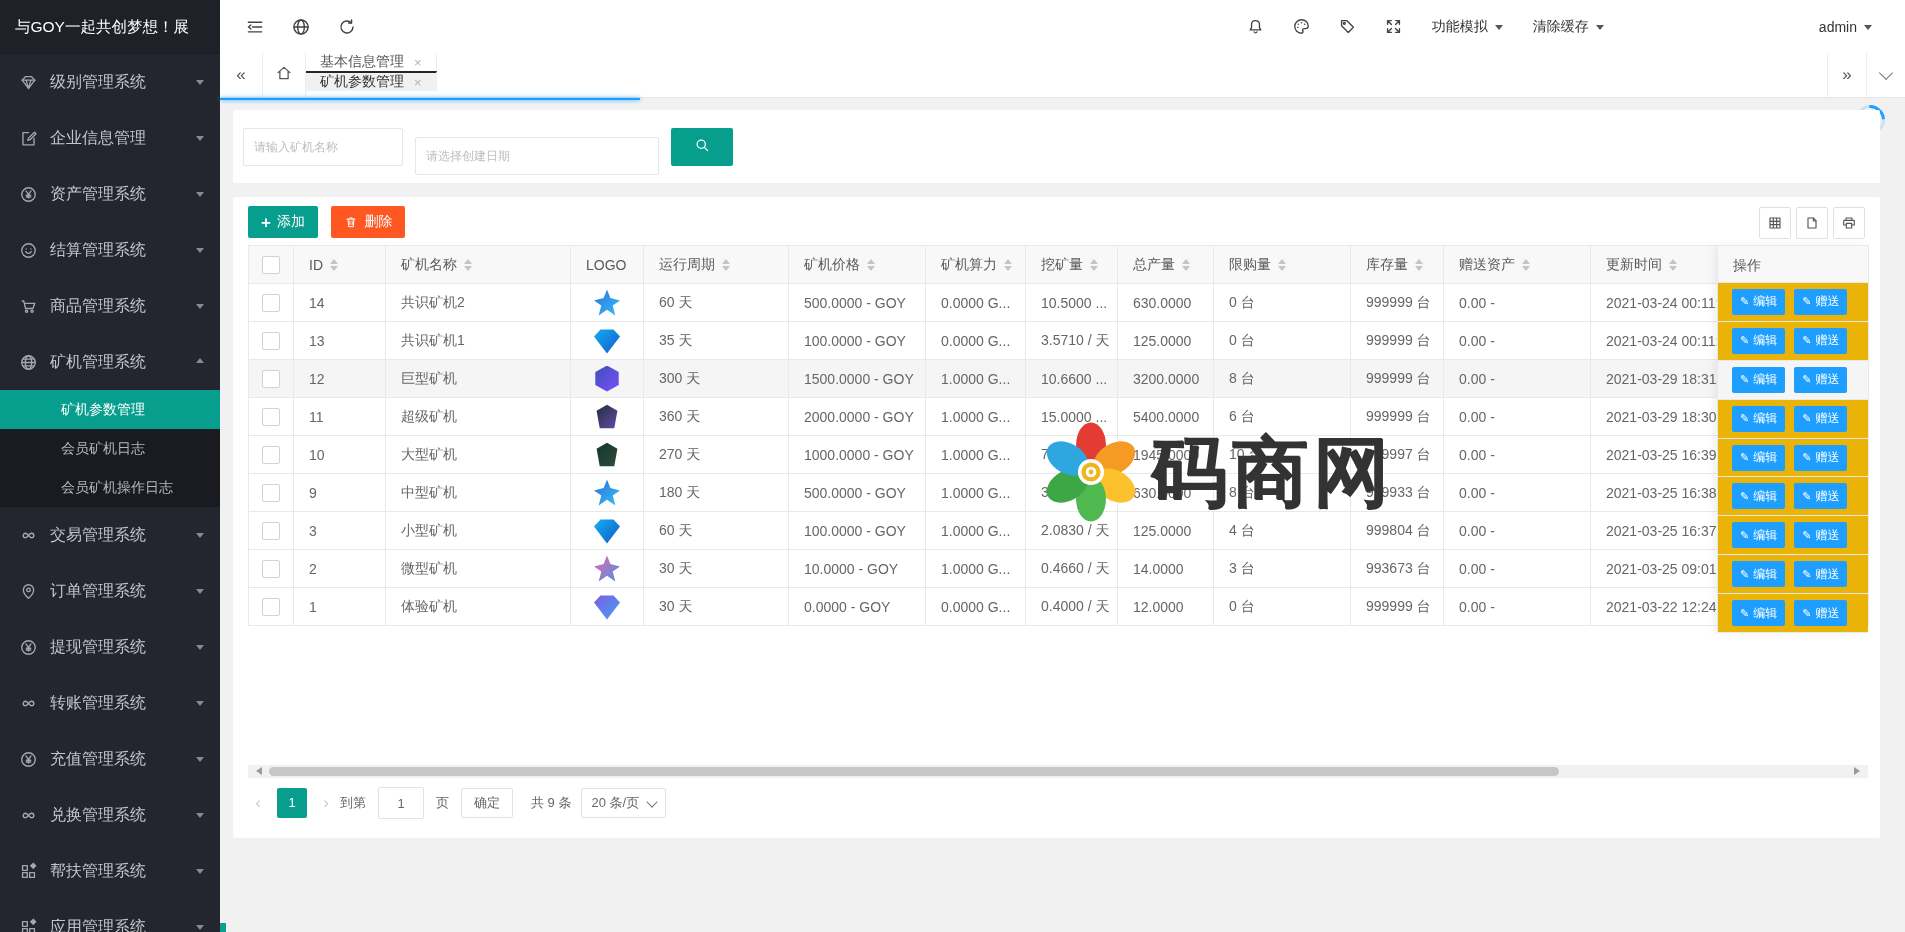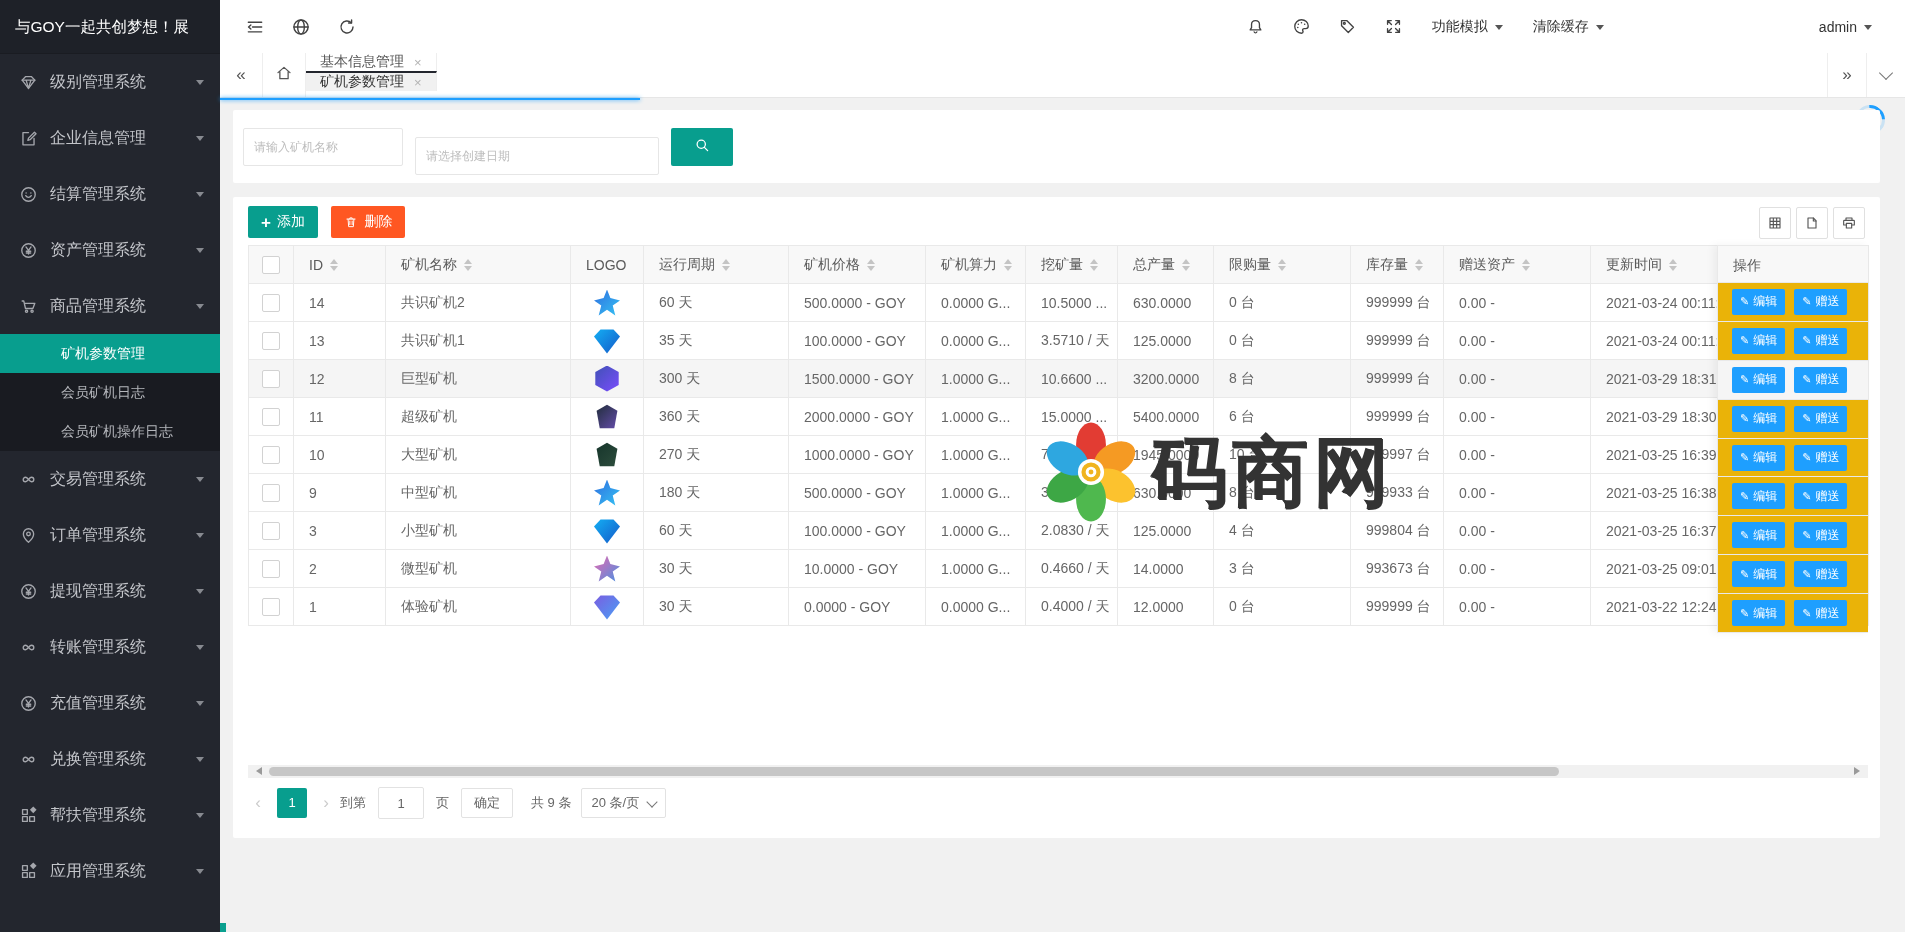--- a/index.html
+++ b/index.html
@@ -128,48 +128,59 @@
               <path d="M19.5 4l-7.5 7.5-.8 2.8 2.8-.8L21.5 6z"></path>
             </svg>
           </span>
           <span class="mi-label">企业信息管理</span>
           <span class="arrow"></span>
         </div>
         <div class="menu-item">
           <span class="mi-icon">
             <svg width="19" height="19" viewBox="0 0 24 24" fill="none" stroke="currentColor" stroke-width="1.7" stroke-linecap="round" stroke-linejoin="round">
               <circle cx="12" cy="12" r="8.5"></circle>
+              <path d="M8.8 7.5 12 11.8 15.2 7.5M12 11.8v4.7M9.2 13h5.6M9.2 15.2h5.6"></path>
+            </svg>
+          </span>
+          <span class="mi-label">资产管理系统</span>
+          <span class="arrow"></span>
+        </div>
+        <div class="menu-item">
+          <span class="mi-icon">
+            <svg width="19" height="19" viewBox="0 0 24 24" fill="none" stroke="currentColor" stroke-width="1.7" stroke-linecap="round" stroke-linejoin="round">
+              <circle cx="12" cy="12" r="8.5"></circle>
               <circle cx="9" cy="10" r=".9" fill="currentColor" stroke="none"></circle>
               <circle cx="15" cy="10" r=".9" fill="currentColor" stroke="none"></circle>
               <path d="M8.5 13.5c.9 1.4 2.1 2.1 3.5 2.1s2.6-.7 3.5-2.1"></path>
             </svg>
           </span>
           <span class="mi-label">结算管理系统</span>
           <span class="arrow"></span>
         </div>
         <div class="menu-item">
           <span class="mi-icon">
             <svg width="19" height="19" viewBox="0 0 24 24" fill="none" stroke="currentColor" stroke-width="1.7" stroke-linecap="round" stroke-linejoin="round">
-              <circle cx="12" cy="12" r="8.5"></circle>
-              <path d="M8.8 7.5 12 11.8 15.2 7.5M12 11.8v4.7M9.2 13h5.6M9.2 15.2h5.6"></path>
-            </svg>
-          </span>
-          <span class="mi-label">资产管理系统</span>
-          <span class="arrow"></span>
-        </div>
-        <div class="menu-item">
-          <span class="mi-icon">
-            <svg width="19" height="19" viewBox="0 0 24 24" fill="none" stroke="currentColor" stroke-width="1.7" stroke-linecap="round" stroke-linejoin="round">
               <path d="M4 5h2l2.2 9.5h9.3L20 8H7"></path>
               <circle cx="9.5" cy="18" r="1.4"></circle>
               <circle cx="16.5" cy="18" r="1.4"></circle>
             </svg>
           </span>
           <span class="mi-label">商品管理系统</span>
           <span class="arrow"></span>
+        </div>
+        <div class="menu-item">
+          <span class="mi-icon">
+            <svg width="19" height="19" viewBox="0 0 24 24" fill="none" stroke="currentColor" stroke-width="1.7" stroke-linecap="round" stroke-linejoin="round">
+              <circle cx="12" cy="12" r="8.5"></circle>
+              <ellipse cx="12" cy="12" rx="4" ry="8.5"></ellipse>
+              <path d="M3.5 12h17M4.8 7.8h14.4M4.8 16.2h14.4"></path>
+            </svg>
+          </span>
+          <span class="mi-label">矿机管理系统</span>
+          <span class="arrow up"></span>
         </div>
         <div class="submenu">
           <div class="submenu-item active">矿机参数管理</div>
           <div class="submenu-item">会员矿机日志</div>
           <div class="submenu-item">会员矿机操作日志</div>
         </div>
         <div class="menu-item">
           <span class="mi-icon">
             <svg width="19" height="19" viewBox="0 0 24 24" fill="none" stroke="currentColor" stroke-width="1.7" stroke-linecap="round" stroke-linejoin="round">
               <path d="M8.2 9.2c-1.6 0-2.9 1.3-2.9 2.8s1.3 2.8 2.9 2.8c2.9 0 4.7-5.6 7.6-5.6 1.6 0 2.9 1.3 2.9 2.8s-1.3 2.8-2.9 2.8c-2.9 0-4.7-5.6-7.6-5.6z"></path>

